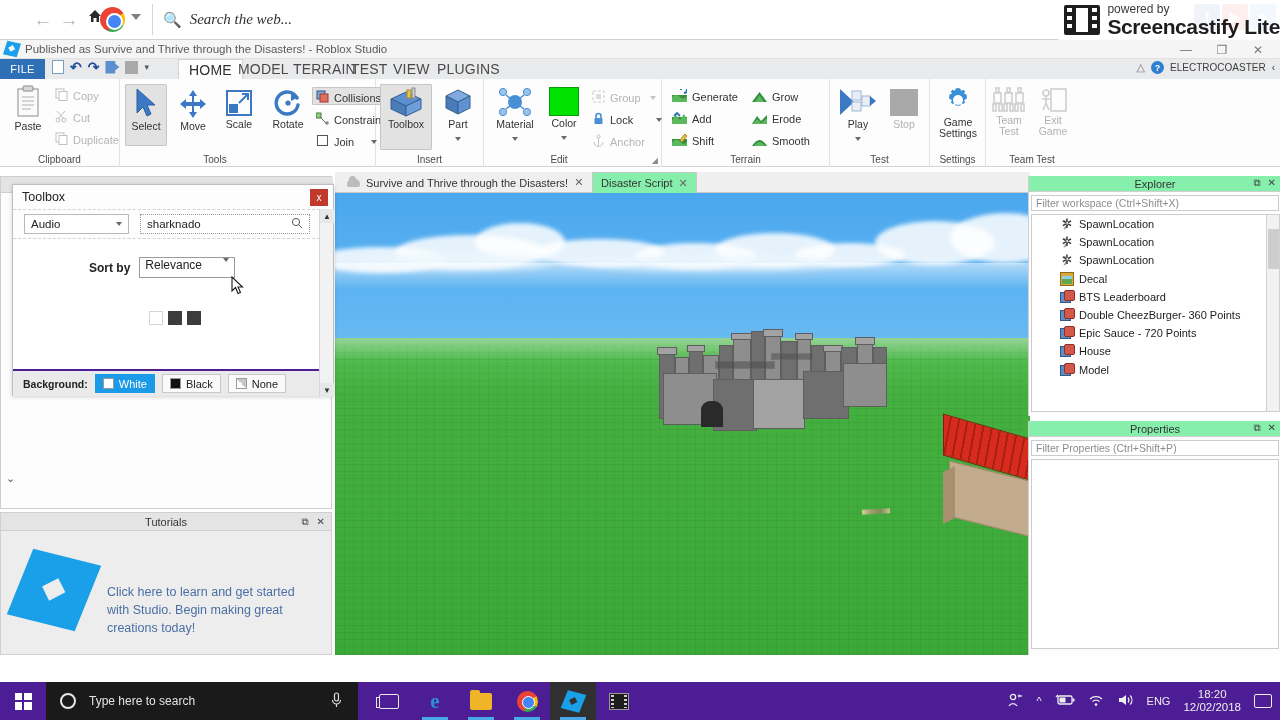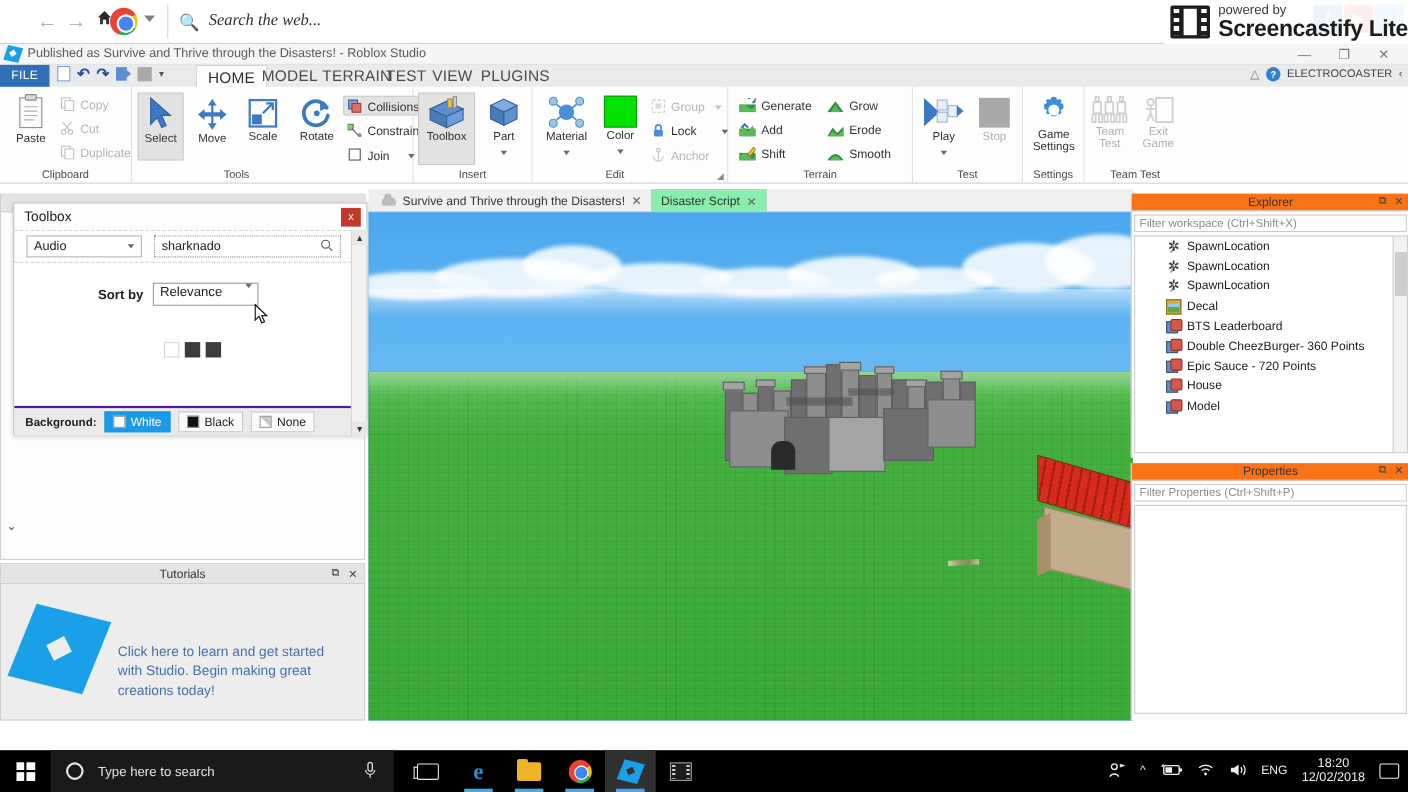--- a/index.html
+++ b/index.html
@@ -148,41 +148,41 @@
   
   .tutorials{ position:absolute; left:0; top:512px; width:332px; height:143px; background:#ededed; border:1px solid #cfcfcf;}
   .tut-hdr{ position:absolute; left:0; top:0; width:330px; height:18px; background:#e4e4e4; border-bottom:1px solid #cfcfcf; display:flex;align-items:center;justify-content:center; font-size:11px; color:#333;}
   .tut-btns{position:absolute; right:6px; top:3px; display:flex; gap:8px; font-size:10px; color:#444;}
   .tut-logo{ position:absolute; left:18px; top:42px; width:70px; height:70px; background:#1aa0e8; transform:rotate(14deg) skew(-8deg,0deg); }
   .tut-logo::after{ content:""; position:absolute; left:26px; top:26px; width:17px; height:17px; background:#ededed; transform:rotate(45deg);}
   .tut-txt{ position:absolute; left:106px; top:70px; width:212px; font-size:12.5px; color:#4a6fa5; line-height:18px;}
 
   
   .explorer{ position:absolute; left:1028px; top:176px; width:252px; height:240px; background:#fdfdfd; border-left:1px solid #cfcfcf;}
-  .dock-hdr{ position:absolute; left:0; top:0; width:252px; height:16px; background:#f97316; border-bottom:1px solid #cfcfcf; display:flex;align-items:center;justify-content:center; font-size:11px; color:#333;}
+  .dock-hdr{ position:absolute; left:0; top:0; width:252px; height:16px; background:#86efac; border-bottom:1px solid #cfcfcf; display:flex;align-items:center;justify-content:center; font-size:11px; color:#333;}
   .dock-btns{ position:absolute; right:4px; top:1px; display:flex; gap:7px; font-size:10px; color:#444;}
   .filterbar{ position:absolute; left:2px; top:19px; width:248px; height:16px; background:#fff; border:1px solid #ccc; display:flex; align-items:center; padding-left:4px; font-size:10.5px; color:#8c8c8c;}
   .tree{ position:absolute; left:2px; top:38px; width:236px; height:198px; background:#fff; border:1px solid #ccc; border-right:none; overflow:hidden;}
   .trow{ display:flex; align-items:center; height:18.2px; padding-left:28px; font-size:11px; color:#1c1c1c; gap:5px;}
   .tchev{ position:absolute; left:30px; color:#9a9a9a; font-size:9px;}
   .ticon{ width:14px;height:14px; flex:0 0 14px; position:relative;}
   .ic-spawn{ background:transparent; color:#3a3a3a; font-size:13px; line-height:14px; text-align:center;}
   .ic-decal{ background:#d9a93c; border:1px solid #8d6c18;}
   .ic-decal::after{content:"";position:absolute;left:1px;top:3px;right:1px;bottom:1px;background:linear-gradient(#8fd0e8 40%,#5fa84c 40%);}
   .ic-model{ background:transparent;}
   .ic-model::before{content:"";position:absolute;left:0;top:2px;width:9px;height:9px;background:#5d8ec9;border:1px solid #33567f;}
   .ic-model::after{content:"";position:absolute;left:4px;top:0px;width:9px;height:9px;background:#d4584a;border:1px solid #8c3127;border-radius:2px;}
   .expscroll{ position:absolute; right:0; top:38px; width:14px; height:198px; background:#f2f2f2; border:1px solid #d0d0d0;}
   .expscroll .thumb{ position:absolute; left:1px; top:14px; width:11px; height:40px; background:#cdcdcd;}
 
   .properties{ position:absolute; left:1028px; top:421px; width:252px; height:234px; background:#fdfdfd; border-left:1px solid #cfcfcf;}
   .prop-list{ position:absolute; left:2px; top:38px; width:248px; height:190px; background:#fff; border:1px solid #ccc;}
 
   
-  .taskbar{ position:absolute; left:0; top:682px; width:1280px; height:38px; background:#000000;}
+  .taskbar{ position:absolute; left:0; top:682px; width:1280px; height:38px; background:#4c1d95;}
   .tb-start{ position:absolute; left:0; top:0; width:46px; height:38px; display:flex; align-items:center; justify-content:center;}
   .winlogo{ width:17px;height:17px; display:grid; grid-template-columns:1fr 1fr; grid-template-rows:1fr 1fr; gap:2px;}
   .winlogo i{ background:#fff; display:block;}
   .tb-searchbox{ position:absolute; left:46px; top:0; width:312px; height:38px; background:#1a1a1a; display:flex; align-items:center; }
   .tb-circ{ width:16px;height:16px;border:2px solid #e8e8e8;border-radius:50%; margin-left:14px; margin-right:13px;}
   .tb-searchtxt{ color:#e3e3e3; font-size:12px;}
   .tb-mic{ position:absolute; right:16px; color:#ddd; font-size:13px;}
   .tb-icons{ position:absolute; left:366px; top:0; display:flex; align-items:center; height:38px;}
   .tb-ic{ width:46px;height:38px; display:flex;align-items:center;justify-content:center; position:relative;}
   .tb-ic.on{ background:#303030;}

